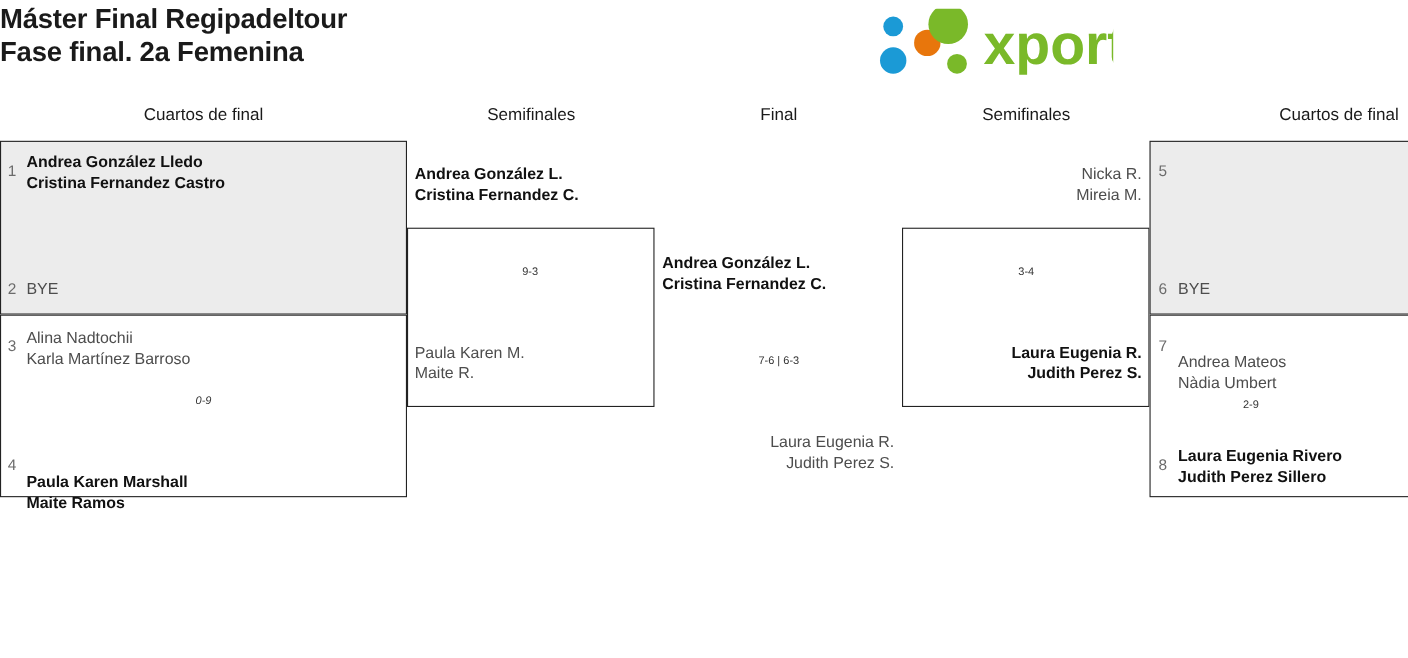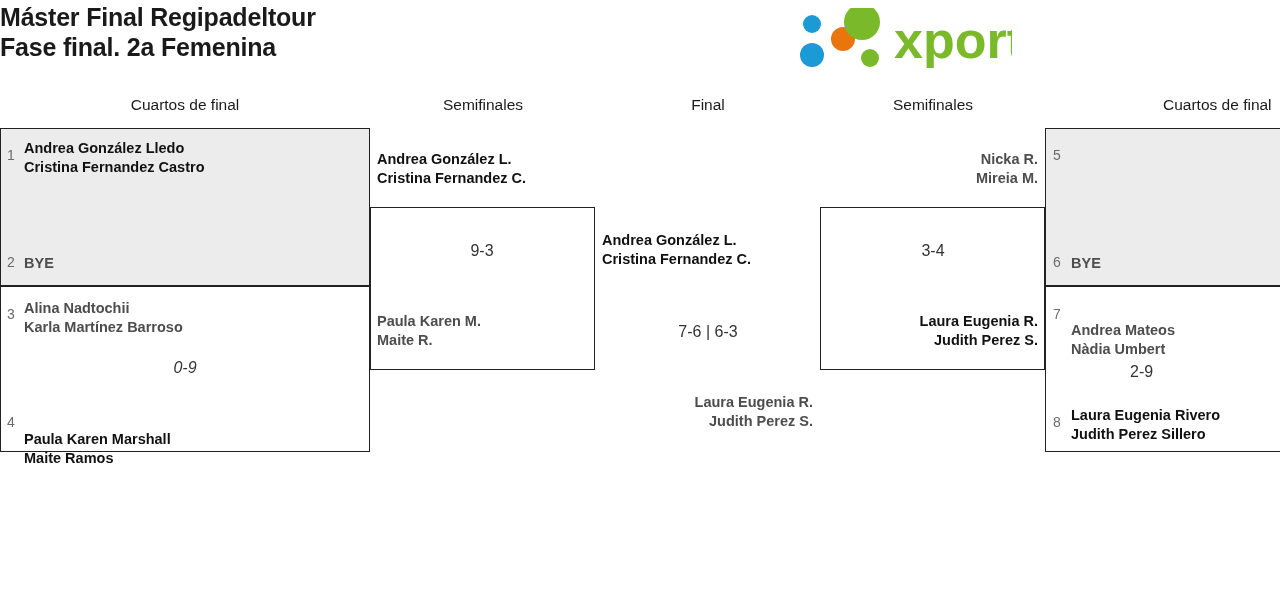--- a/index.html
+++ b/index.html
@@ -28,30 +28,30 @@
   
   .box{ position:absolute; border:1px solid #222; }
   .box.grey{ background:#ececec; }
   .box.white{ background:#ffffff; }
 
   
   .team{
     position:absolute; font-size:14.5px; line-height:19px; white-space:pre-line;
   }
   .team.win{ font-weight:700; color:#111111; }
-  .team.lose{ font-weight:700; color:#4d4d4d; }
+  .team.lose{ font-weight:400; color:#4d4d4d; }
   .team.left{ text-align:left; }
   .team.right{ text-align:right; }
 
   .seed{
     position:absolute; font-size:14px; color:#6b6b6b; font-weight:400;
     text-align:center; width:18px;
   }
   .score{
-    position:absolute; font-size:16px; color:#333333; font-weight:400;
+    position:absolute; font-size:10px; color:#333333; font-weight:400;
     text-align:center; white-space:nowrap;
   }
 </style>
 </head>
 <body>
 
 <div id="root">
 
   <div class="title">Máster Final Regipadeltour
 Fase final. 2a Femenina</div>

